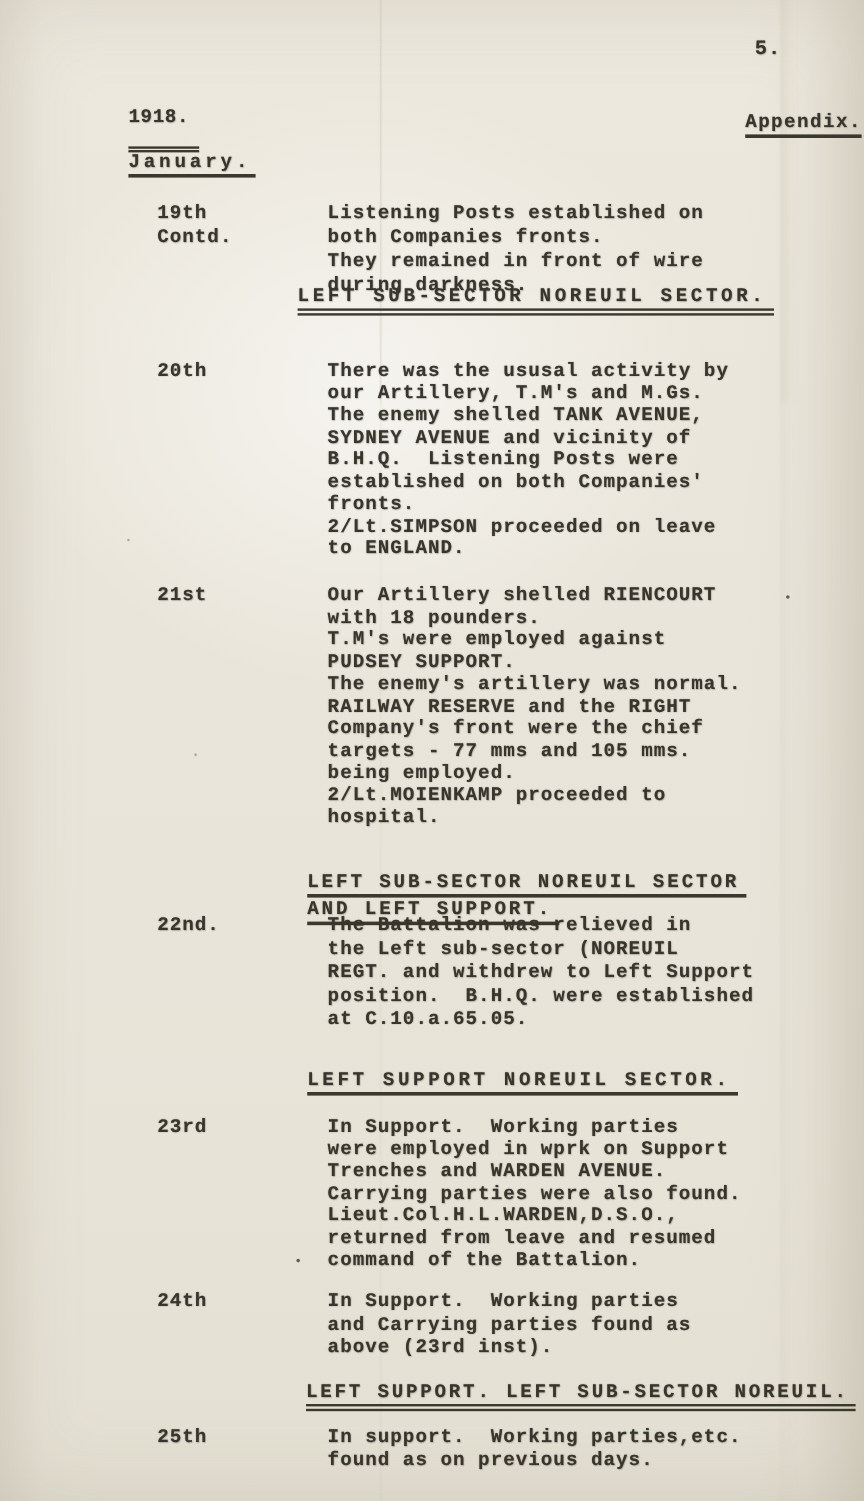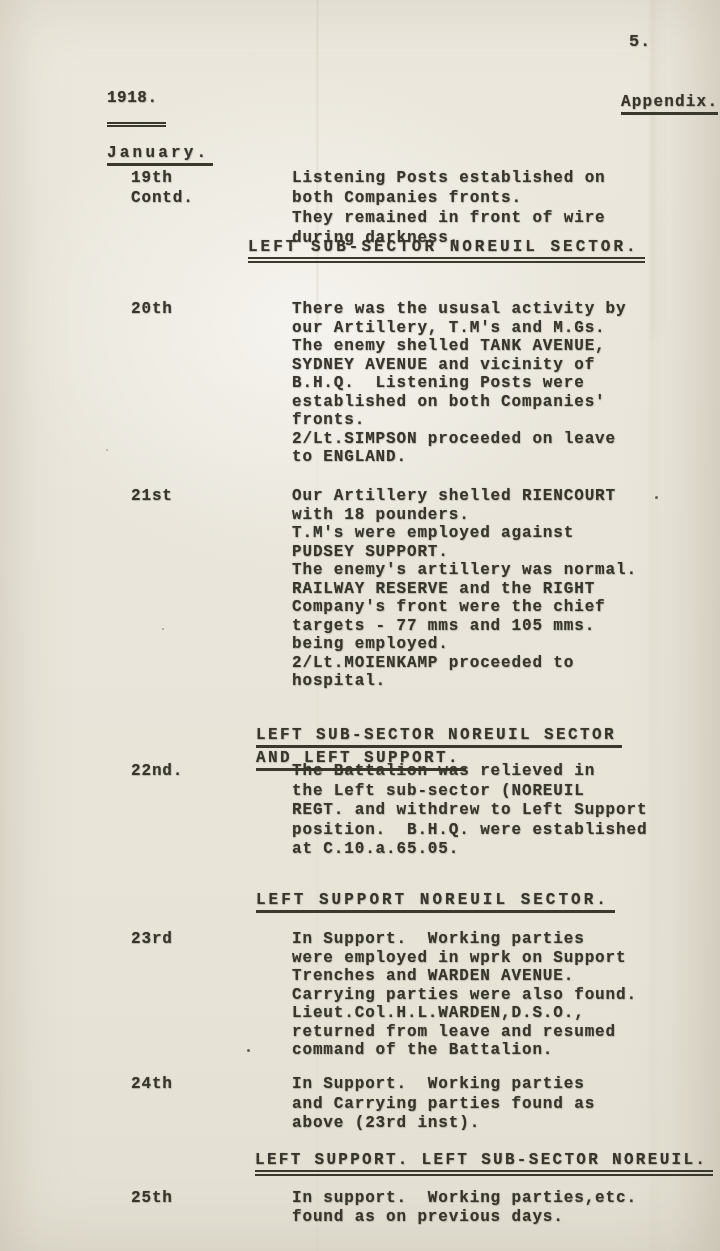--- a/index.html
+++ b/index.html
@@ -19,42 +19,42 @@
     content:"";position:absolute;inset:0;pointer-events:none;
     background:
       linear-gradient(90deg, transparent 316px, rgba(182,173,153,0.30) 317px, transparent 319px),
       linear-gradient(90deg, transparent 648px, rgba(196,188,170,0.28) 652px, rgba(196,188,170,0.05) 660px, transparent 668px);
     -webkit-mask-image:linear-gradient(180deg,rgba(0,0,0,.8) 0 330px,rgba(0,0,0,.25) 340px 100%);
             mask-image:linear-gradient(180deg,rgba(0,0,0,.8) 0 330px,rgba(0,0,0,.25) 340px 100%);
   }
   .line{display:block;white-space:pre;margin-left:24px;}
   .row{position:absolute;left:0;width:720px;line-height:18.5px;}
   .row .date{position:absolute;left:107px;top:0;}
-  .row .body{position:absolute;left:268px;top:0;}
+  .row .body{position:absolute;left:249px;top:0;}
   .abs{position:absolute;white-space:pre;}
   .u-solid{display:inline-block;border-bottom:3px solid #3b382e;padding-bottom:2px;line-height:16px;}
   .u-dbl{display:inline-block;border-bottom:5px double #3b382e;padding-bottom:16px;line-height:16px;}
   .heading{position:absolute;}
   .heading .hrow{display:block;}
   .heading .hline{display:inline-block;white-space:pre;border-bottom:3px solid #3b382e;padding:0 6px 2px 0;line-height:16px;}
   .heading .hline.dbl{border-bottom:6px double #3b382e;padding-bottom:2px;}
   .speck{position:absolute;border-radius:50%;background:rgba(52,48,40,0.75);}
 </style>
 </head>
 <body>
 
 <div class="page">
 
   <div class="abs" style="top:32px;left:629px;font-size:17px;">5.</div>
 
   <div class="abs" style="top:89px;left:107px;letter-spacing:0.5px;"><span class="u-dbl" style="padding-right:8px;">1918.</span></div>
 
   <div class="abs" style="top:93px;left:621px;letter-spacing:1.2px;"><span class="u-solid">Appendix.</span></div>
 
-  <div class="abs" style="top:144px;left:107px;letter-spacing:3.2px;"><span class="u-solid" style="padding-right:4px;">January.</span></div>
+  <div class="abs" style="top:126px;left:107px;letter-spacing:3.2px;"><span class="u-solid" style="padding-right:4px;">January.</span></div>
 
   <div class="row" style="top:168px;line-height:20px;">
     <div class="date">
       <span class="line">19th</span>
       <span class="line">Contd.</span>
     </div>
     <div class="body">
       <span class="line">Listening Posts established on</span>
       <span class="line">both Companies fronts.</span>
       <span class="line">They remained in front of wire</span>

